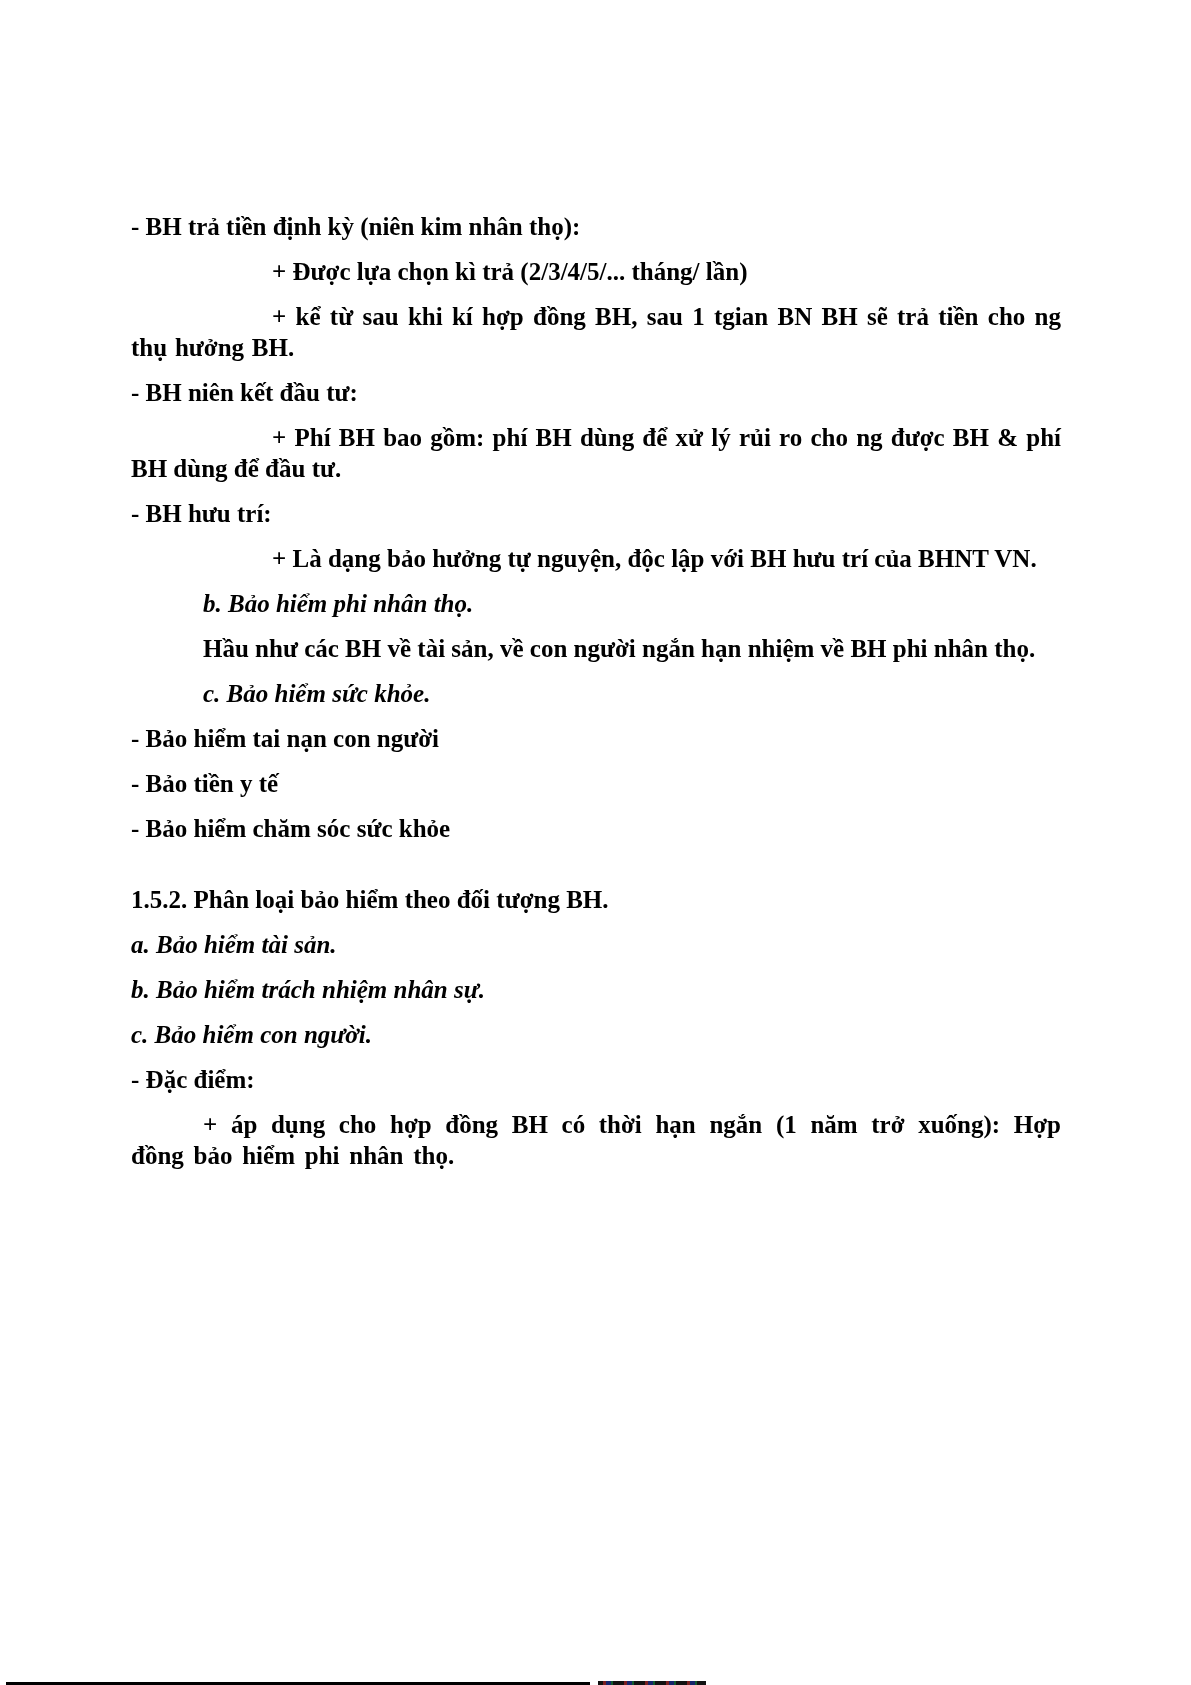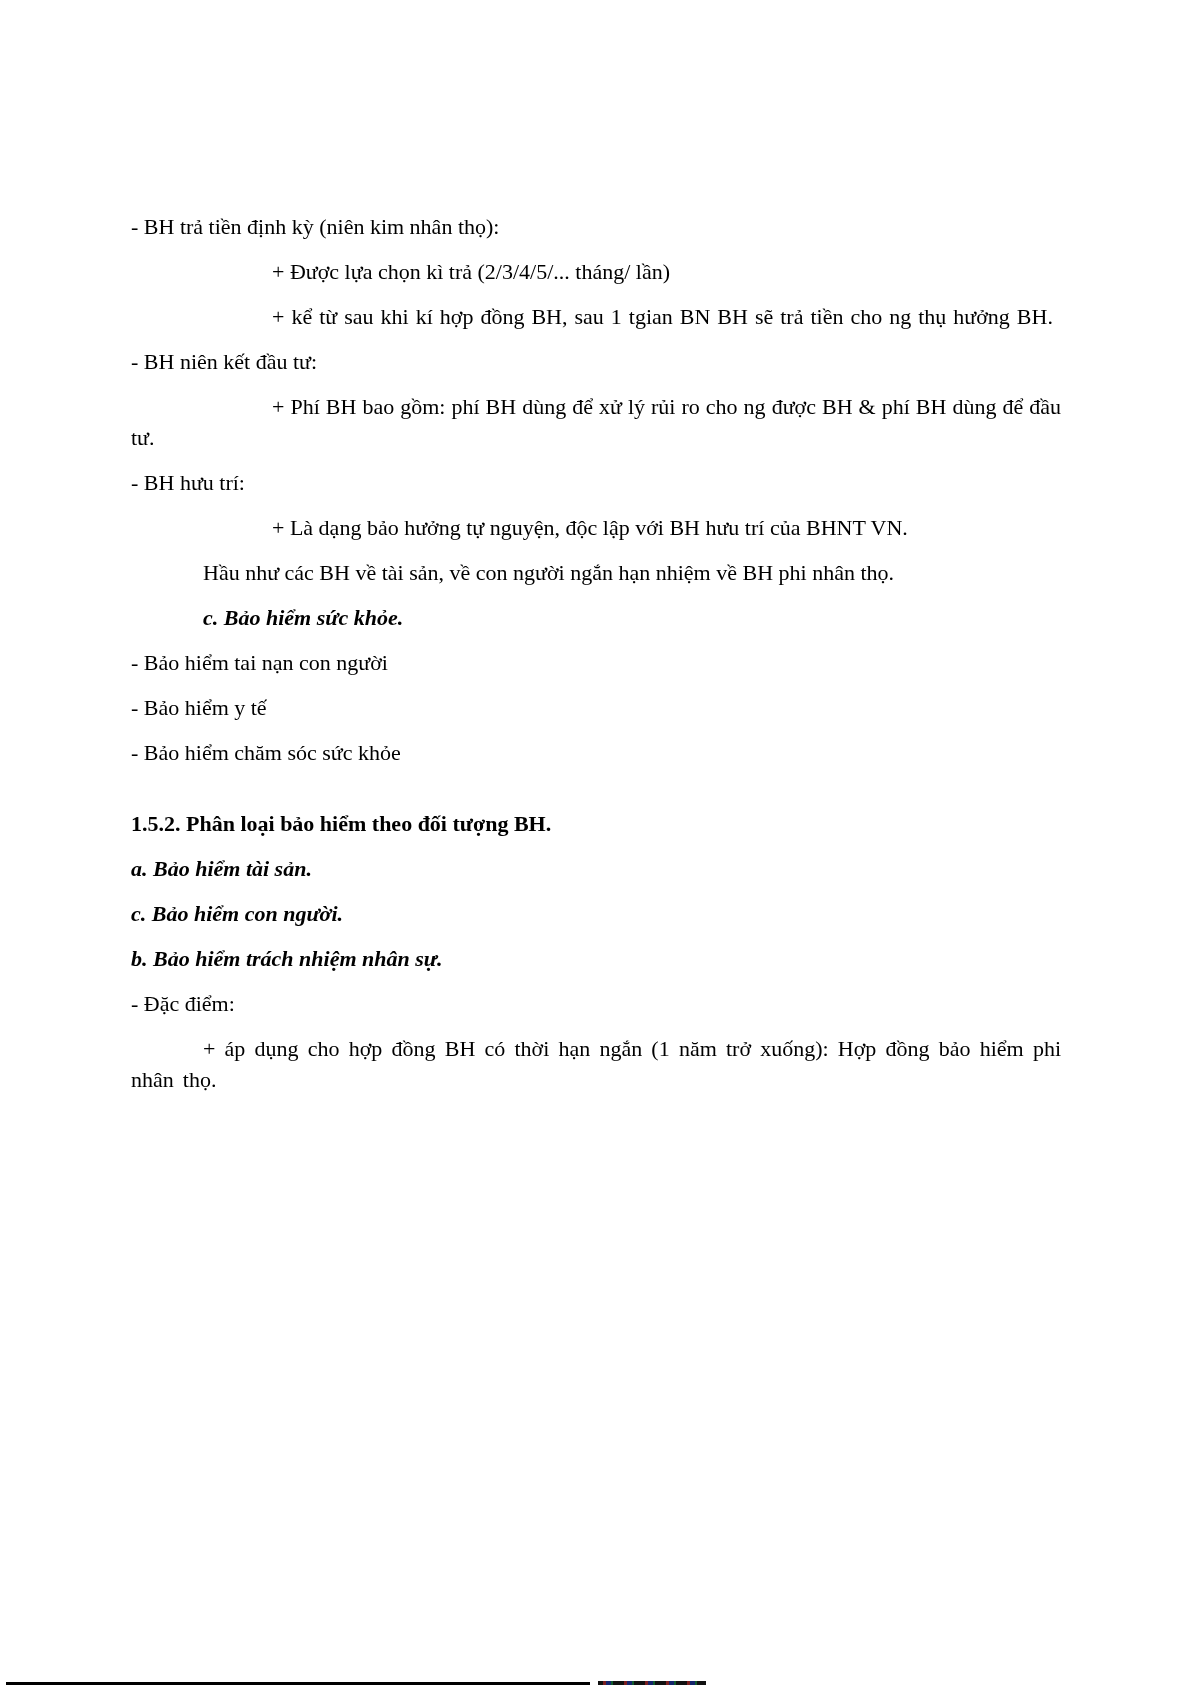--- a/index.html
+++ b/index.html
@@ -16,24 +16,25 @@
     color: #000000;
   }
   .page {
     position: absolute;
     left: 131px;
     top: 211px;
     width: 930px;
   }
   .page p {
     margin: 0 0 14px 0;
-    font-size: 22px;
+    font-size: 25px;
     line-height: 31px;
     text-align: justify;
     white-space: normal;
+    font-weight: bold;
   }
   
   .indent-tab2 { text-indent: 141px; }
   
   .indent-tab1 { text-indent: 72px; }
   .bold { font-weight: bold; }
   .bold-italic { font-weight: bold; font-style: italic; }
   .gap-lg { margin-top: 40px !important; }
   .gap-xl { margin-top: 64px !important; }
   .ws1 { word-spacing: 1.5px; }
@@ -65,27 +66,28 @@
 <body>
 
 <div class="page">
   <p>- BH trả tiền định kỳ (niên kim nhân thọ):</p>
   <p class="indent-tab2">+ Được lựa chọn kì trả (2/3/4/5/... tháng/ lần)</p>
   <p class="indent-tab2 ws1">+ kể từ sau khi kí hợp đồng BH, sau 1 tgian BN BH sẽ trả tiền cho ng thụ hưởng BH.</p>
   <p>- BH niên kết đầu tư:</p>
   <p class="indent-tab2">+ Phí BH bao gồm: phí BH dùng để xử lý rủi ro cho ng được BH &amp; phí BH dùng để đầu tư.</p>
   <p>- BH hưu trí:</p>
   <p class="indent-tab2">+ Là dạng bảo hưởng tự nguyện, độc lập với BH hưu trí của BHNT VN.</p>
+  <p class="indent-tab1 bold-italic">b. Bảo hiểm phi nhân thọ.</p>
   <p class="indent-tab1">Hầu như các BH về tài sản, về con người ngắn hạn nhiệm về BH phi nhân thọ.</p>
   <p class="indent-tab1 bold-italic">c. Bảo hiểm sức khỏe.</p>
   <p>- Bảo hiểm tai nạn con người</p>
-  <p>- Bảo hiểm y tế</p>
+  <p>- Bảo tiền y tế</p>
   <p>- Bảo hiểm chăm sóc sức khỏe</p>
   <p class="bold gap-lg">1.5.2. Phân loại bảo hiểm theo đối tượng BH.</p>
   <p class="bold-italic">a. Bảo hiểm tài sản.</p>
+  <p class="bold-italic">b. Bảo hiểm trách nhiệm nhân sự.</p>
   <p class="bold-italic">c. Bảo hiểm con người.</p>
-  <p class="bold-italic">b. Bảo hiểm trách nhiệm nhân sự.</p>
   <p>- Đặc điểm:</p>
   <p class="indent-tab1 ws3">+ áp dụng cho hợp đồng BH có thời hạn ngắn (1 năm trở xuống): Hợp đồng bảo hiểm phi nhân thọ.</p>
 </div>
 
 <div class="bottom-rule"></div>
 <div class="bottom-artifact"></div>
 
 </body></html>

